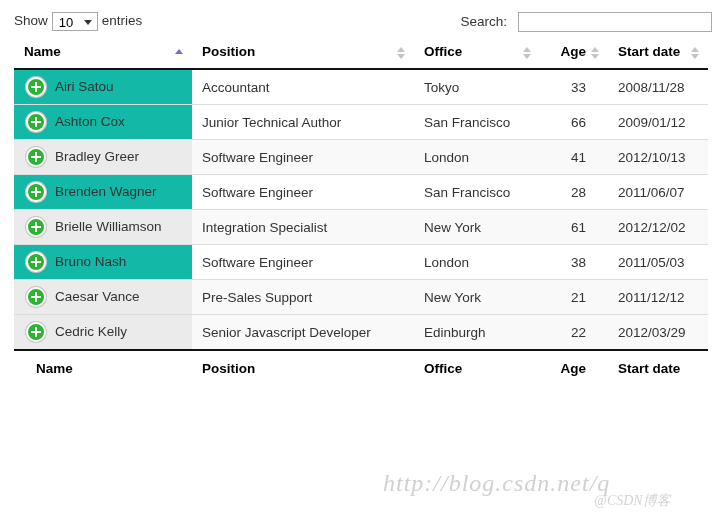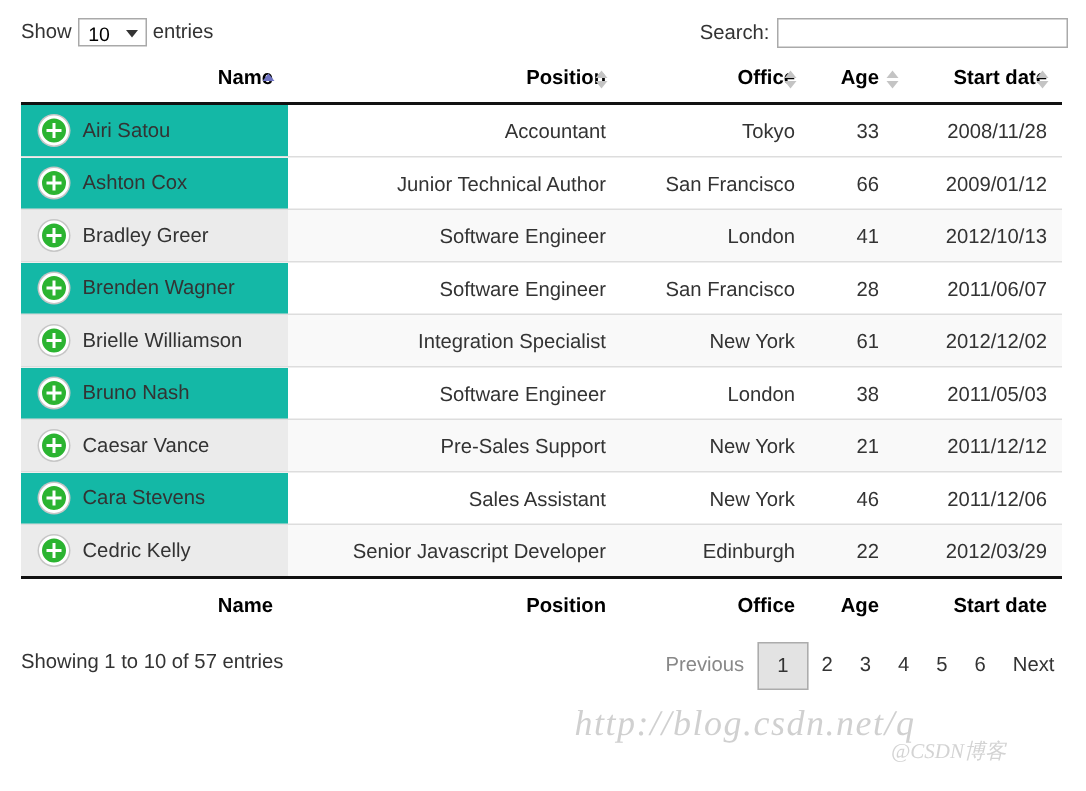--- a/index.html
+++ b/index.html
@@ -70,21 +70,21 @@
   }
 
   .dt-filter {
     position: absolute;
     right: 12px;
     top: 12px;
     font-size: 13.5px;
     color: #333;
     white-space: nowrap;
   }
-  .dt-filter .lbl { margin-right: 5px; text-align: right; }
+  .dt-filter .lbl { margin-right: 11px; text-align: right; }
   .dt-filter input {
     border: 1px solid #aaaaaa;
     background: #ffffff;
     width: 194px;
     height: 20px;
     padding: 1px 4px;
     font-family: "Liberation Sans", sans-serif;
     font-size: 13px;
     box-sizing: border-box;
     vertical-align: middle;
@@ -93,21 +93,21 @@
 
   
   table.dataTable {
     width: 694px;
     margin: 0 14px;
     border-collapse: collapse;
     table-layout: fixed;
   }
   table.dataTable th,
   table.dataTable td {
-    text-align: right;
+    text-align: left;
     vertical-align: middle;
     box-sizing: border-box;
   }
 
   thead th {
     font-size: 13.5px;
     font-weight: bold;
     color: #000000;
     padding: 6px 10px 9px 10px;
     border-bottom: 2px solid #111111;
@@ -416,32 +416,20 @@
             <div class="name-cell">
               <span class="plus-icon"></span>
               <span class="name-text">Caesar Vance</span>
             </div>
           </td>
           <td>Pre-Sales Support</td>
           <td>New York</td>
           <td class="num">21</td>
           <td>2011/12/12</td>
         </tr>
-        <tr class="odd">
-          <td class="col-name">
-            <div class="name-cell">
-              <span class="plus-icon"></span>
-              <span class="name-text">Cara Stevens</span>
-            </div>
-          </td>
-          <td>Sales Assistant</td>
-          <td>New York</td>
-          <td class="num">46</td>
-          <td>2011/12/06</td>
-        </tr>
         <tr class="even">
           <td class="col-name">
             <div class="name-cell">
               <span class="plus-icon"></span>
               <span class="name-text">Cedric Kelly</span>
             </div>
           </td>
           <td>Senior Javascript Developer</td>
           <td>Edinburgh</td>
           <td class="num">22</td>
@@ -452,23 +440,19 @@
       <tr>
         <th class="col-name">Name</th>
         <th>Position</th>
         <th>Office</th>
         <th class="num">Age</th>
         <th>Start date</th>
       </tr>
     </tfoot>
   </table>
 
-  <div class="dt-bottom">
-    <div class="dt-info">Showing 1 to 10 of 57 entries</div>
-    <div class="dt-paginate" id="paginate"><a class="pg disabled">Previous</a><a class="pg current">1</a><a class="pg">2</a><a class="pg">3</a><a class="pg">4</a><a class="pg">5</a><a class="pg">6</a><a class="pg">Next</a></div>
-  </div>
 
   <div class="watermark">
     <div class="wm-url">http://blog.csdn.net/q</div>
     <div class="wm-brand">@CSDN博客</div>
   </div>
 
 </div>
 
 </body></html>

